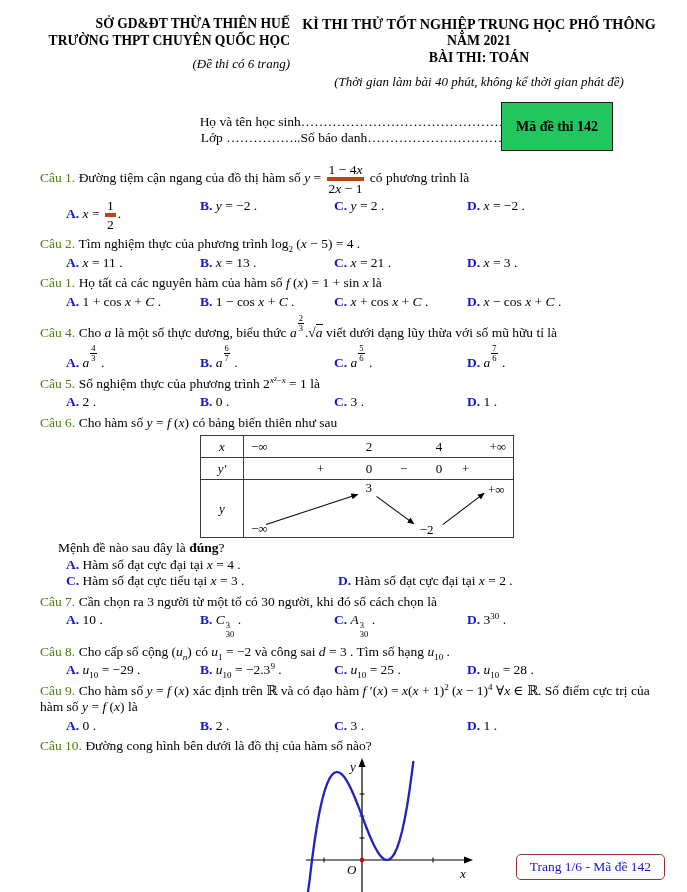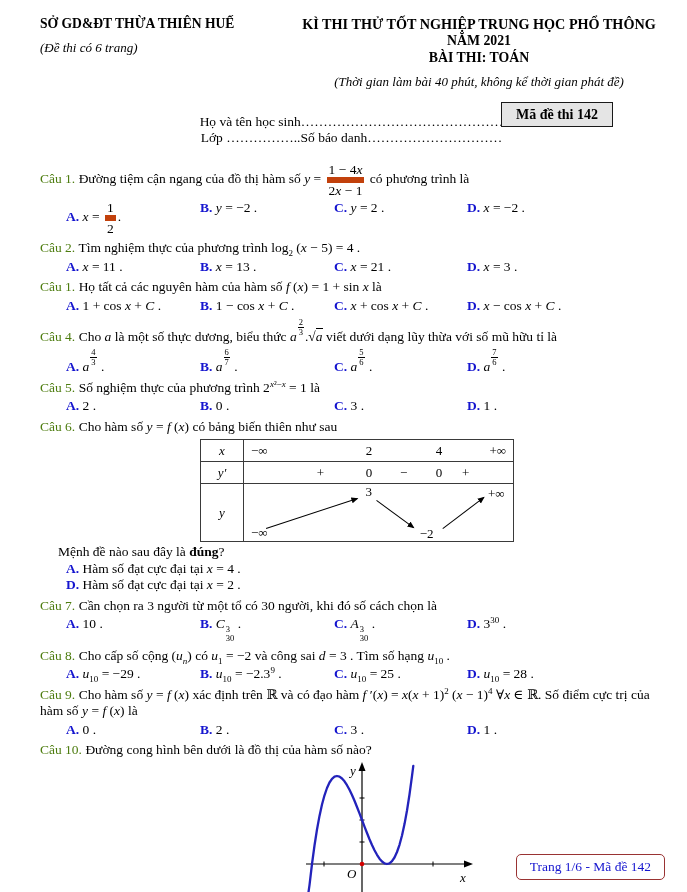--- a/index.html
+++ b/index.html
@@ -1,44 +1,44 @@
 <!DOCTYPE html>
 <html><head>
 <meta charset="utf-8">
 <style>
   html,body{margin:0;padding:0;background:#fff;}
   .page{position:relative;width:687px;height:892px;overflow:hidden;box-sizing:border-box;
         padding:16px 24px 0 40px;background:#fff;color:#000;
         font-family:"Liberation Serif","DejaVu Serif",serif;font-size:13.5px;line-height:1.22;}
   
   .hdr{display:flex;}
-  .hdr-left{width:250px;text-align:left;}
+  .hdr-left{width:250px;text-align:right;}
   .hdr-right{width:368px;margin-left:auto;text-align:center;}
   .hl1{font-weight:bold;font-size:13.6px}
   .hl2{font-weight:bold;font-size:13.6px}
   .hnote{font-style:italic;font-size:13px;margin-top:7px}
   .ht1{font-weight:bold;font-size:14.2px}
   .ht2,.ht3{font-weight:bold;font-size:13.8px}
   
   .info{position:relative;margin-top:24px;height:44px;}
   .info-line{margin:0;padding:0;text-align:center;}
   .code-box{position:absolute;right:50px;top:-12px;border:1.7px solid #1a1a1a;
-            padding:3px 14px;font-weight:bold;font-size:14px;background:#e5e5e5;}
+            padding:15px 14px;font-weight:bold;font-size:14px;background:#22c55e;}
   
   .qb{margin-top:4px;}
   .qlabel{color:#4d7c0f;font-weight:normal;}
   .stem{margin-top:2px;}
   .opts{display:grid;grid-template-columns:134px 134px 133px auto;padding-left:26px;margin:2px 0 2px;}
   .opts2{display:grid;grid-template-columns:272px auto;padding-left:26px;}
   .ol{color:#1515cf;font-weight:bold;}
   .prompt{padding-left:18px;margin-top:2px;}
   
   sup,sub{font-size:9px;line-height:0;}
   .fr{display:inline-block;text-align:center;vertical-align:middle;line-height:1.12;margin:0 2px;}
-  .fr .n{display:block;border-bottom:6px solid #c2410c;padding:0 2px;}
+  .fr .n{display:block;border-bottom:4px solid #c2410c;padding:0 2px;}
   .fr .d{display:block;padding:0 2px;}
   .sf{display:inline-block;text-align:center;font-size:8.5px;line-height:1.1;vertical-align:6px;margin:0 1px;}
   .sf .n{display:block;border-bottom:0.8px solid #000;padding:0 1px;}
   .sf .d{display:block;}
   .ss{display:inline-flex;flex-direction:column;align-items:flex-start;font-size:8.5px;line-height:1.1;vertical-align:-4px;margin-left:1px;}
   .rd{border-top:1px solid #000;}
   
   .bbt{width:312px;margin:4px 0 2px 160px;border:1.4px solid #3a3a3a;font-size:13px;background:#fff;}
   .bbt-row{display:flex;border-bottom:1px solid #3a3a3a;height:21px;position:relative;}
   .bbt-row.last{border-bottom:none;height:57px;}
@@ -56,20 +56,21 @@
               padding:4px 13px;color:#1515cf;font-size:13.5px;background:#fff;}
 </style>
 </head>
 <body>
 
 <div class="page">
 
   <div class="hdr">
     <div class="hdr-left">
       <div class="hl1">SỞ GD&amp;ĐT THỪA THIÊN HUẾ</div>
+      <div class="hl2">TRƯỜNG THPT CHUYÊN QUỐC HỌC</div>
       <div class="hnote">(Đề thi có 6 trang)</div>
     </div>
     <div class="hdr-right">
       <div class="ht1">KÌ THI THỬ TỐT NGHIỆP TRUNG HỌC PHỔ THÔNG</div>
       <div class="ht2">NĂM 2021</div>
       <div class="ht3">BÀI THI: TOÁN</div>
       <div class="hnote">(Thời gian làm bài 40 phút, không kể thời gian phát đề)</div>
     </div>
   </div>
 
@@ -171,20 +172,21 @@
           </svg>
         </div>
       </div>
     </div>
 
     <div class="prompt">Mệnh đề nào sau đây là <b>đúng</b>?</div>
     <div class="opts2">
       <span><span class="ol">A.</span> <span>Hàm số đạt cực đại tại <i>x</i> = 4 .</span></span>
     </div>
     <div class="opts2">
+      <span><span class="ol">C.</span> <span>Hàm số đạt cực tiểu tại <i>x</i> = 3 .</span></span>
       <span><span class="ol">D.</span> <span>Hàm số đạt cực đại tại <i>x</i> = 2 .</span></span>
     </div>
   </div>
 
   <div class="qb">
     <div class="stem"><span class="qlabel">Câu 7.</span> <span>Cần chọn ra 3 người từ một tổ có 30 người, khi đó số cách chọn là</span></div>
     <div class="opts">
       <span><span class="ol">A.</span> <span>10 .</span></span>
       <span><span class="ol">B.</span> <span><i>C</i><span class="ss">
               <span>3</span>

